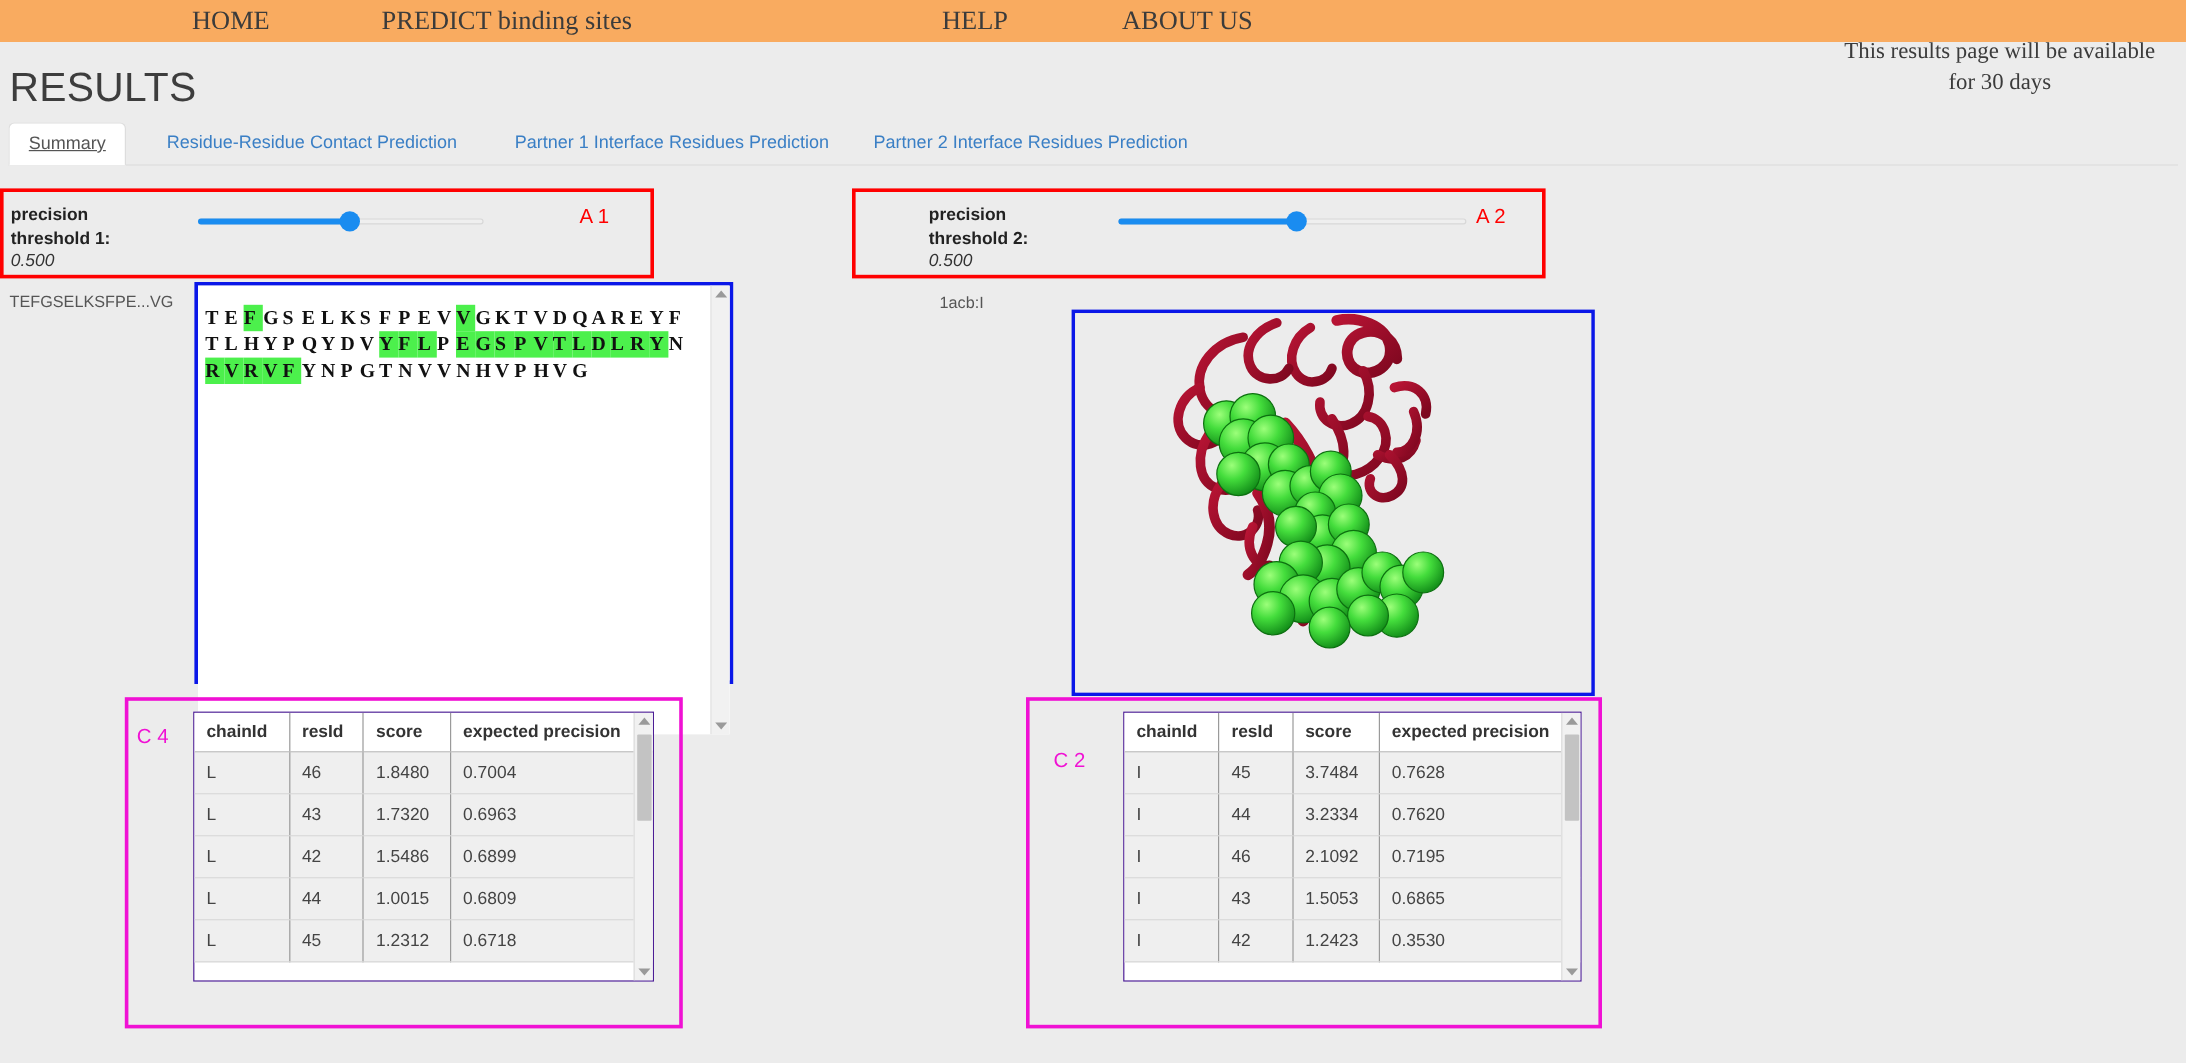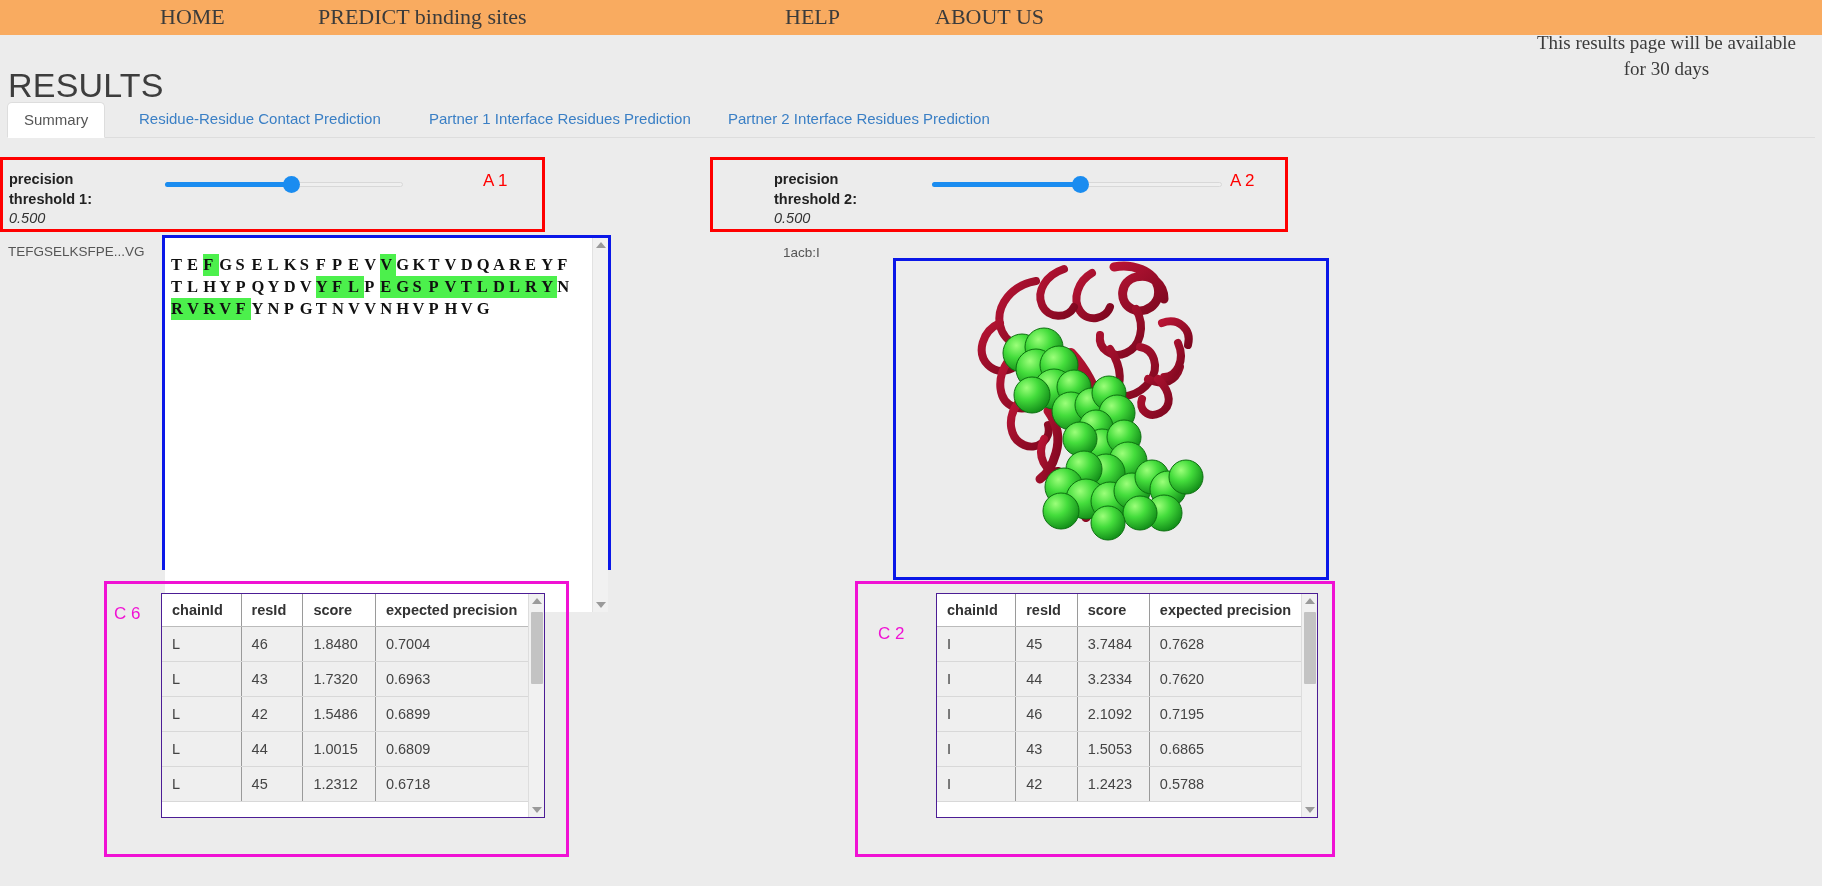--- a/index.html
+++ b/index.html
@@ -35,21 +35,21 @@
     position: absolute; right: 18px; top: 30px;
     width: 275px;
     font-family: "Liberation Serif", serif;
     font-size: 19px; color: #3b3b3b;
     line-height: 1.35;
     text-align: center;
   }
 
   
   .page-title {
-    position: absolute; left: 8px; top: 66px;
+    position: absolute; left: 8px; top: 54px;
     font-size: 34px; color: #3d3d3d;
     font-weight: 400;
     letter-spacing: .2px;
   }
 
   
   .tabbar {
     position: absolute; left: 7px; top: 102px;
     width: 1808px; height: 36px;
     border-bottom: 1px solid #ddd;
@@ -61,21 +61,21 @@
     font-size: 15px; color: #3a7fc5;
     cursor: pointer; white-space: nowrap;
   }
   .tab.active {
     background: #fff;
     color: #555;
     border: 1px solid #ddd;
     border-bottom: 1px solid #fff;
     border-radius: 5px 5px 0 0;
   }
-  .tab-0 { left: 0; }
+  .tab-0 { left: 0; text-decoration: underline; }
   .tab-1 { left: 116px; }
   .tab-2 { left: 406px; }
   .tab-3 { left: 705px; }
 
   
   .ann-red    { position: absolute; border: 3px solid #f00; }
   .ann-blue   { position: absolute; border: 3px solid #0a17e8; }
   .ann-magenta{ position: absolute; border: 3px solid #f011d4; }
   .ann-label { position: absolute; font-size: 17px; white-space: nowrap; }
   .lbl-red     { color: #f00; }
@@ -213,21 +213,21 @@
 
   <div class="seq-panel" style="left:165px; top:238px; width:443px; height:374px;">
     <div class="seq-lines" id="seq-lines"><div><span class="res">T</span><span class="res">E</span><span class="res hit">F</span><span class="res">G</span><span class="res">S</span><span class="res">E</span><span class="res">L</span><span class="res">K</span><span class="res">S</span><span class="res">F</span><span class="res">P</span><span class="res">E</span><span class="res">V</span><span class="res hit">V</span><span class="res">G</span><span class="res">K</span><span class="res">T</span><span class="res">V</span><span class="res">D</span><span class="res">Q</span><span class="res">A</span><span class="res">R</span><span class="res">E</span><span class="res">Y</span><span class="res">F</span></div><div><span class="res">T</span><span class="res">L</span><span class="res">H</span><span class="res">Y</span><span class="res">P</span><span class="res">Q</span><span class="res">Y</span><span class="res">D</span><span class="res">V</span><span class="res hit">Y</span><span class="res hit">F</span><span class="res hit">L</span><span class="res">P</span><span class="res hit">E</span><span class="res hit">G</span><span class="res hit">S</span><span class="res hit">P</span><span class="res hit">V</span><span class="res hit">T</span><span class="res hit">L</span><span class="res hit">D</span><span class="res hit">L</span><span class="res hit">R</span><span class="res hit">Y</span><span class="res">N</span></div><div><span class="res hit">R</span><span class="res hit">V</span><span class="res hit">R</span><span class="res hit">V</span><span class="res hit">F</span><span class="res">Y</span><span class="res">N</span><span class="res">P</span><span class="res">G</span><span class="res">T</span><span class="res">N</span><span class="res">V</span><span class="res">V</span><span class="res">N</span><span class="res">H</span><span class="res">V</span><span class="res">P</span><span class="res">H</span><span class="res">V</span><span class="res">G</span></div></div>
     <div class="seq-scrollbar">
       <div class="sb-arrow sb-up"></div>
       <div class="sb-arrow sb-down"></div>
     </div>
   </div>
 
   <div class="ann-magenta" style="left:104px; top:581px; width:465px; height:276px;"></div>
-  <div class="ann-label lbl-magenta" style="left:114px; top:604px;">C 6</div>
+  <div class="ann-label lbl-magenta" style="left:114px; top:604px;">C 4</div>
 
   <div class="tbl-wrap" style="left:161px; top:593px; width:384px; height:225px;">
     <table class="rtbl" id="tbl1">
       <thead>
           <tr id="tbl1-head">
             <th>chainId</th>
             <th>resId</th>
             <th>score</th>
             <th>expected precision</th>
           </tr>
@@ -397,21 +397,21 @@
           <tr>
             <td>I</td>
             <td>43</td>
             <td>1.5053</td>
             <td>0.6865</td>
           </tr>
           <tr>
             <td>I</td>
             <td>42</td>
             <td>1.2423</td>
-            <td>0.5788</td>
+            <td>0.3530</td>
           </tr>
         </tbody>
     </table>
     <div class="tbl-scrollbar">
       <div class="tbl-thumb" style="top:18px; height:72px;"></div>
       <div class="sb-arrow sb-up"></div>
       <div class="sb-arrow sb-down"></div>
     </div>
   </div>
 

